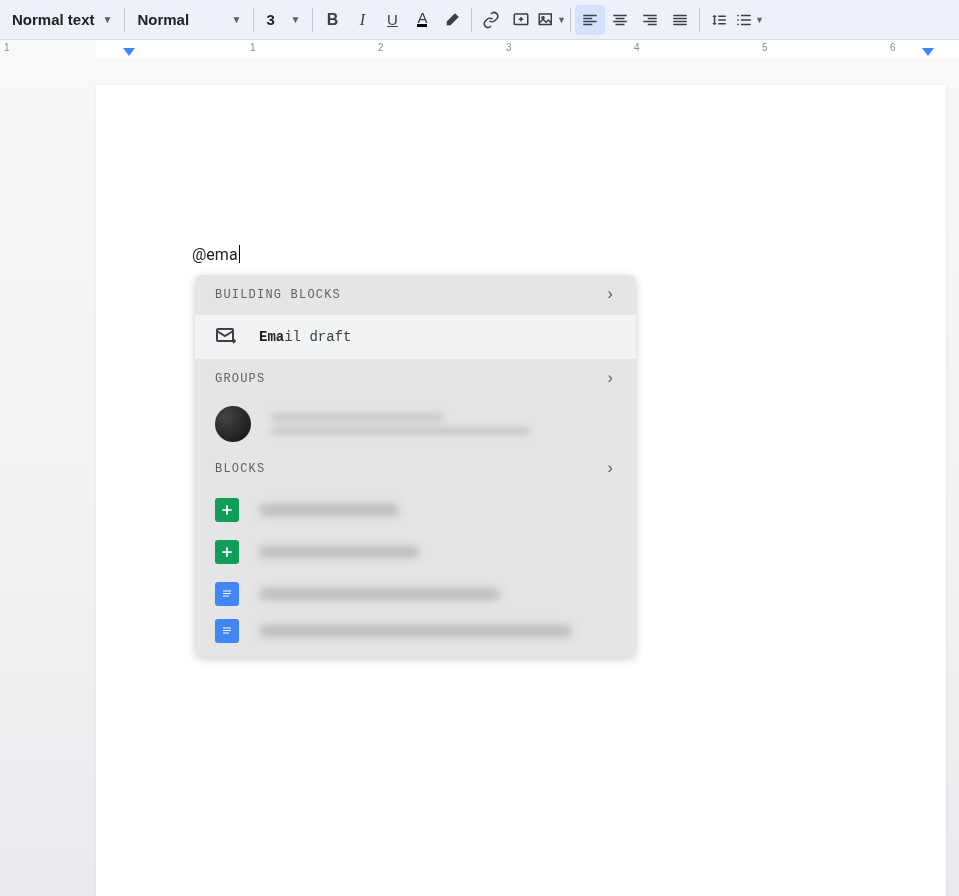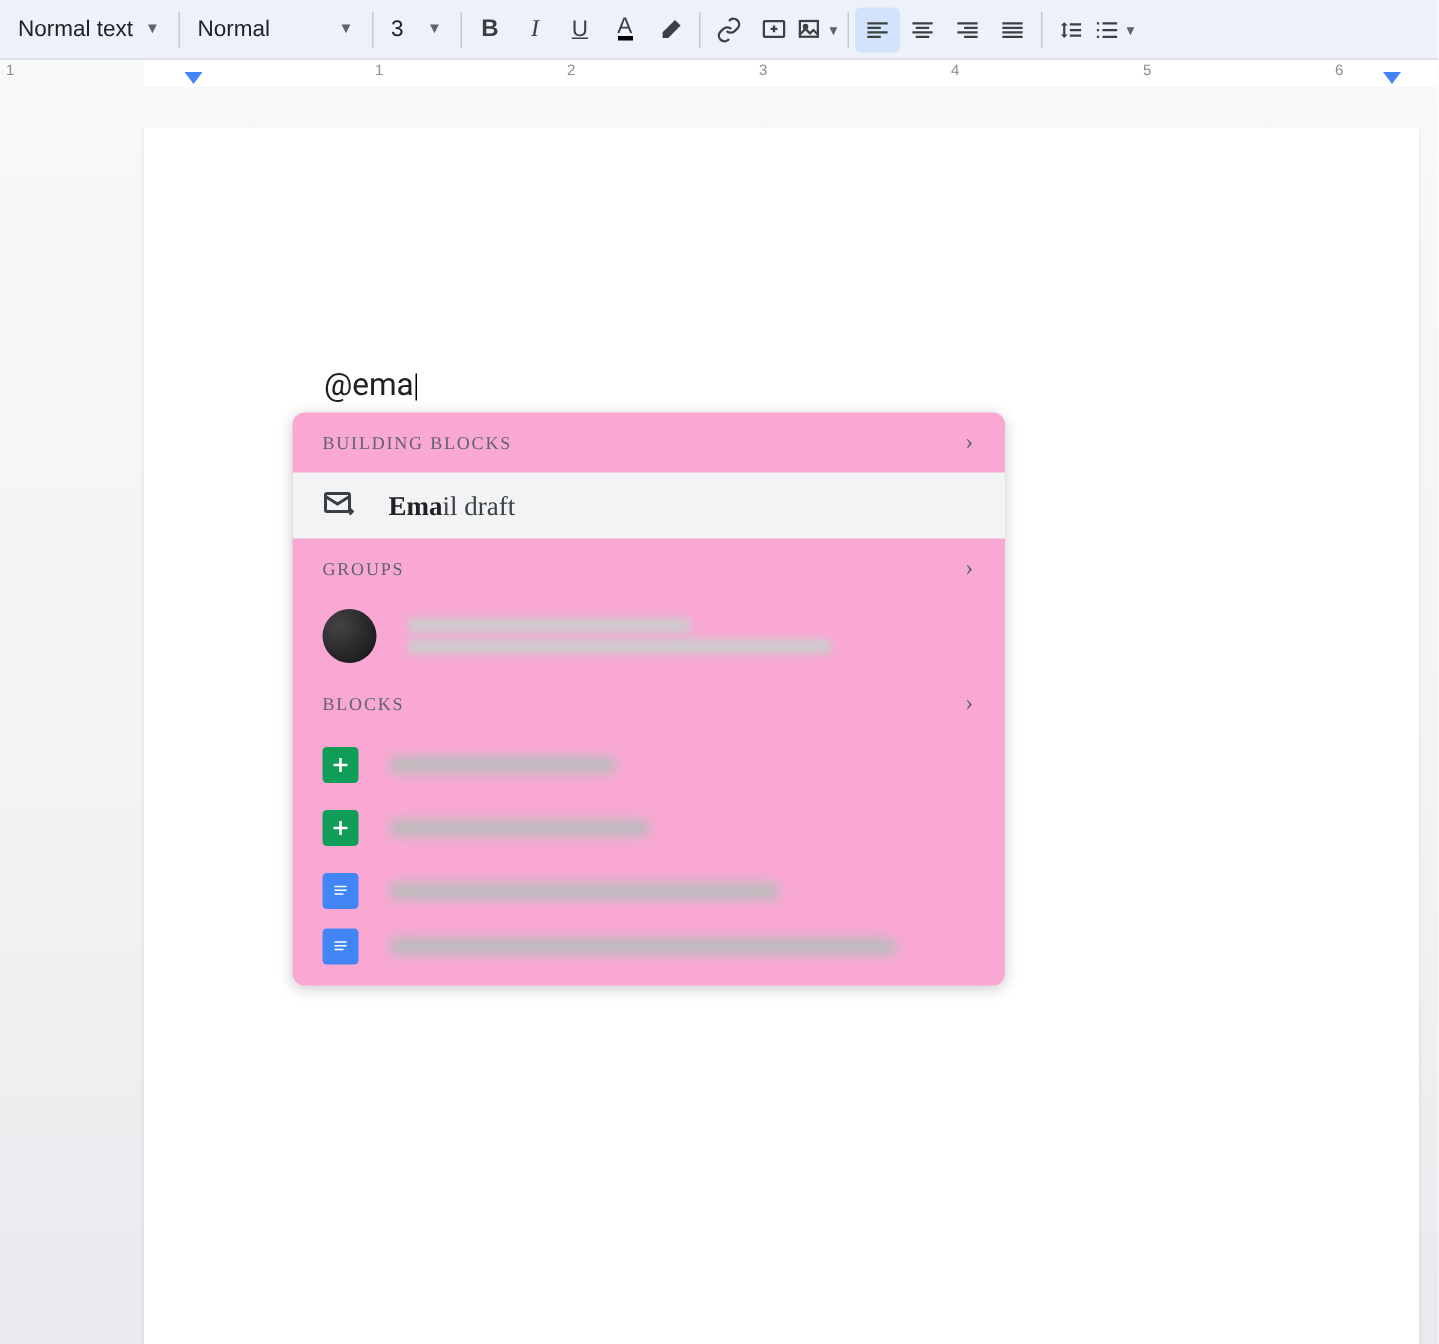--- a/index.html
+++ b/index.html
@@ -29,20 +29,21 @@
   margin: 0 4px;
 }
 .dd {
   display: flex;
   align-items: center;
   height: 28px;
   padding: 0 8px;
   color: #202124;
   font-size: 15px;
   cursor: pointer;
+  font-weight: bold;
 }
 .dd .caret { margin-left: 8px; color: #5f6368; font-size: 10px; }
 .tb-btn {
   width: 30px;
   height: 30px;
   display: flex;
   align-items: center;
   justify-content: center;
   cursor: pointer;
   border-radius: 4px;
@@ -91,68 +92,67 @@
   left: 96px;
   top: 85px;
   width: 850px;
   height: 1100px;
   background: #fff;
   box-shadow: 0 1px 3px rgba(0,0,0,0.1);
   padding: 160px 96px 0 96px;
 }
 .doc-text {
   font-family: 'Roboto', Arial, sans-serif;
-  font-size: 21px;
+  font-size: 16px;
   color: #202124;
   display: inline;
-  margin-left: 24px;
 }
 .cursor {
   display: inline-block;
   width: 1px;
   height: 18px;
   background: #000;
   vertical-align: text-bottom;
   animation: blink 1s infinite;
   margin-left: 1px;
 }
 @keyframes blink { 50% { opacity: 0; } }
 
 
 .suggest {
   position: absolute;
   left: 195px;
   top: 275px;
-  width: 475px;
-  background: #f9a8d4;
+  width: 441px;
+  background: #e5e5e5;
   border-radius: 8px;
   box-shadow: 0 2px 10px rgba(0,0,0,0.2);
   overflow: hidden;
-  font-family: Liberation Serif, serif;
+  font-family: Liberation Mono, monospace;
 }
 .sect-head {
   display: flex;
   align-items: center;
   height: 40px;
   padding: 0 20px 0 20px;
   color: #5f6368;
   font-size: 12px;
   letter-spacing: 1.2px;
   font-weight: 500;
 }
 .sect-head .spacer { flex: 1; }
 .chev { color: #5f6368; font-size: 16px; }
 .item {
   display: flex;
   align-items: center;
   height: 44px;
   padding: 0 20px;
   gap: 20px;
   color: #3c4043;
-  font-size: 18px;
+  font-size: 14px;
   cursor: pointer;
 }
 .item.hl { background: #f1f3f4; }
 .item .ico { width: 24px; height: 24px; display:flex;align-items:center;justify-content:center; flex-shrink: 0;}
 .item b { color: #202124; }
 
 .group-item {
   display: flex;
   align-items: center;
   height: 50px;

